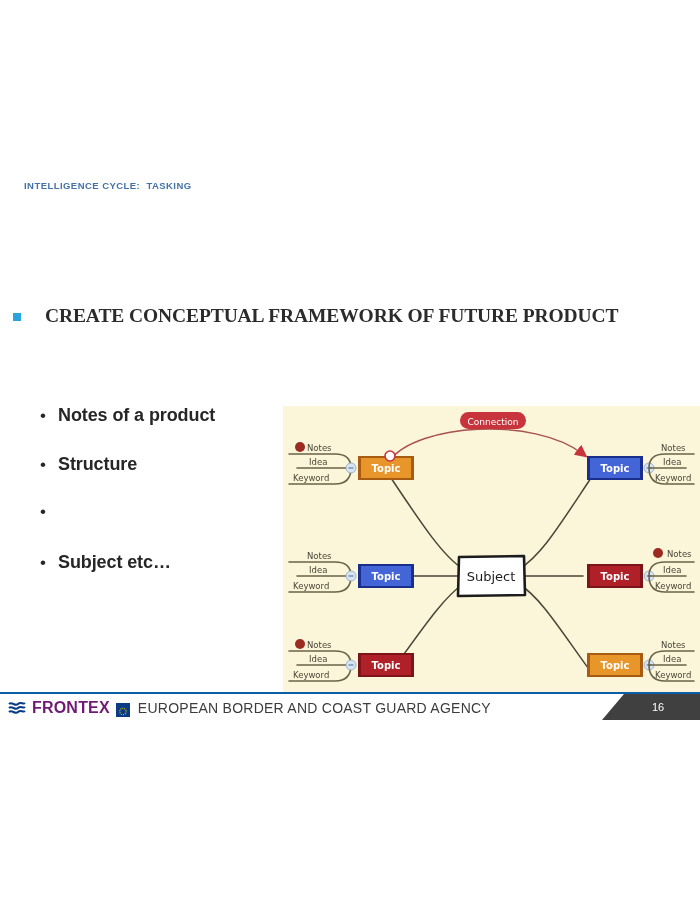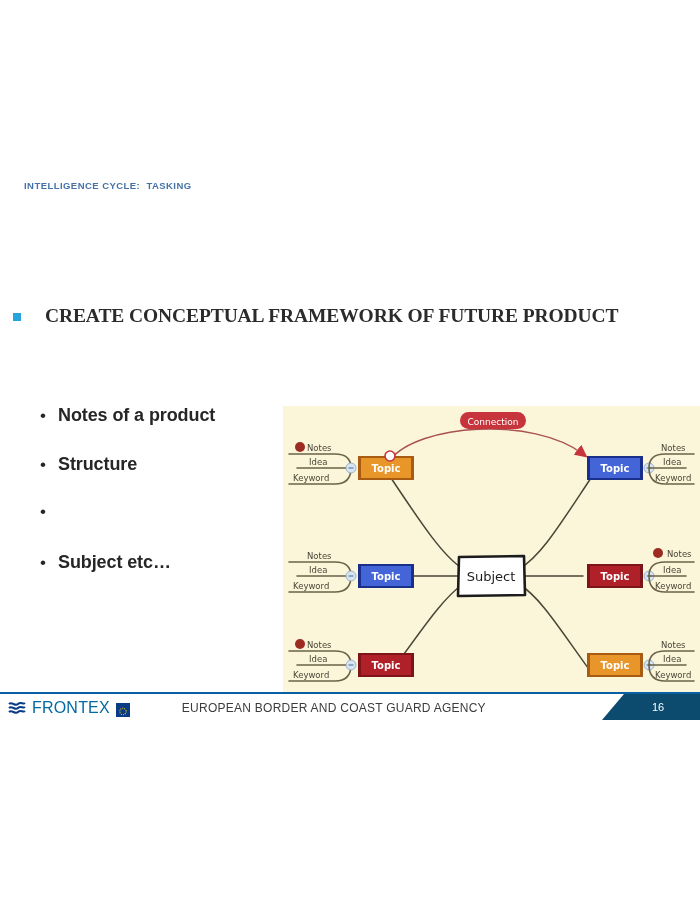--- a/index.html
+++ b/index.html
@@ -129,46 +129,45 @@
     position: absolute;
     left: 8px;
     top: 5px;
     display: flex;
     align-items: center;
     gap: 6px;
   }
   #frontex-emblem { flex: 0 0 auto; }
   #frontex-word {
     font-size: 16px;
-    font-weight: normal;
-    color: #0369a1;
+    font-weight: bold;
+    color: #701a75;
     letter-spacing: 0.2px;
   }
   #eu-flag {
     flex: 0 0 auto;
     width: 14px;
     height: 11px;
     background: #0a3c86;
     position: relative;
   }
   #footer-agency {
-    font-size: 12px;
+    font-size: 14px;
     color: #3c3c3c;
     letter-spacing: 0.25px;
     white-space: nowrap;
     padding-left: 2px;
-    margin-left: 44px;
   }
   #page-badge {
     position: absolute;
     right: 0;
     top: 0;
     width: 98px;
     height: 26px;
-    background: #0c4a6e;
+    background: #404040;
     clip-path: polygon(22px 0, 100% 0, 100% 100%, 0 100%);
     color: #ffffff;
     font-size: 11px;
     display: flex;
     align-items: center;
     justify-content: center;
     padding-left: 14px;
     box-sizing: border-box;
   }
 </style>

